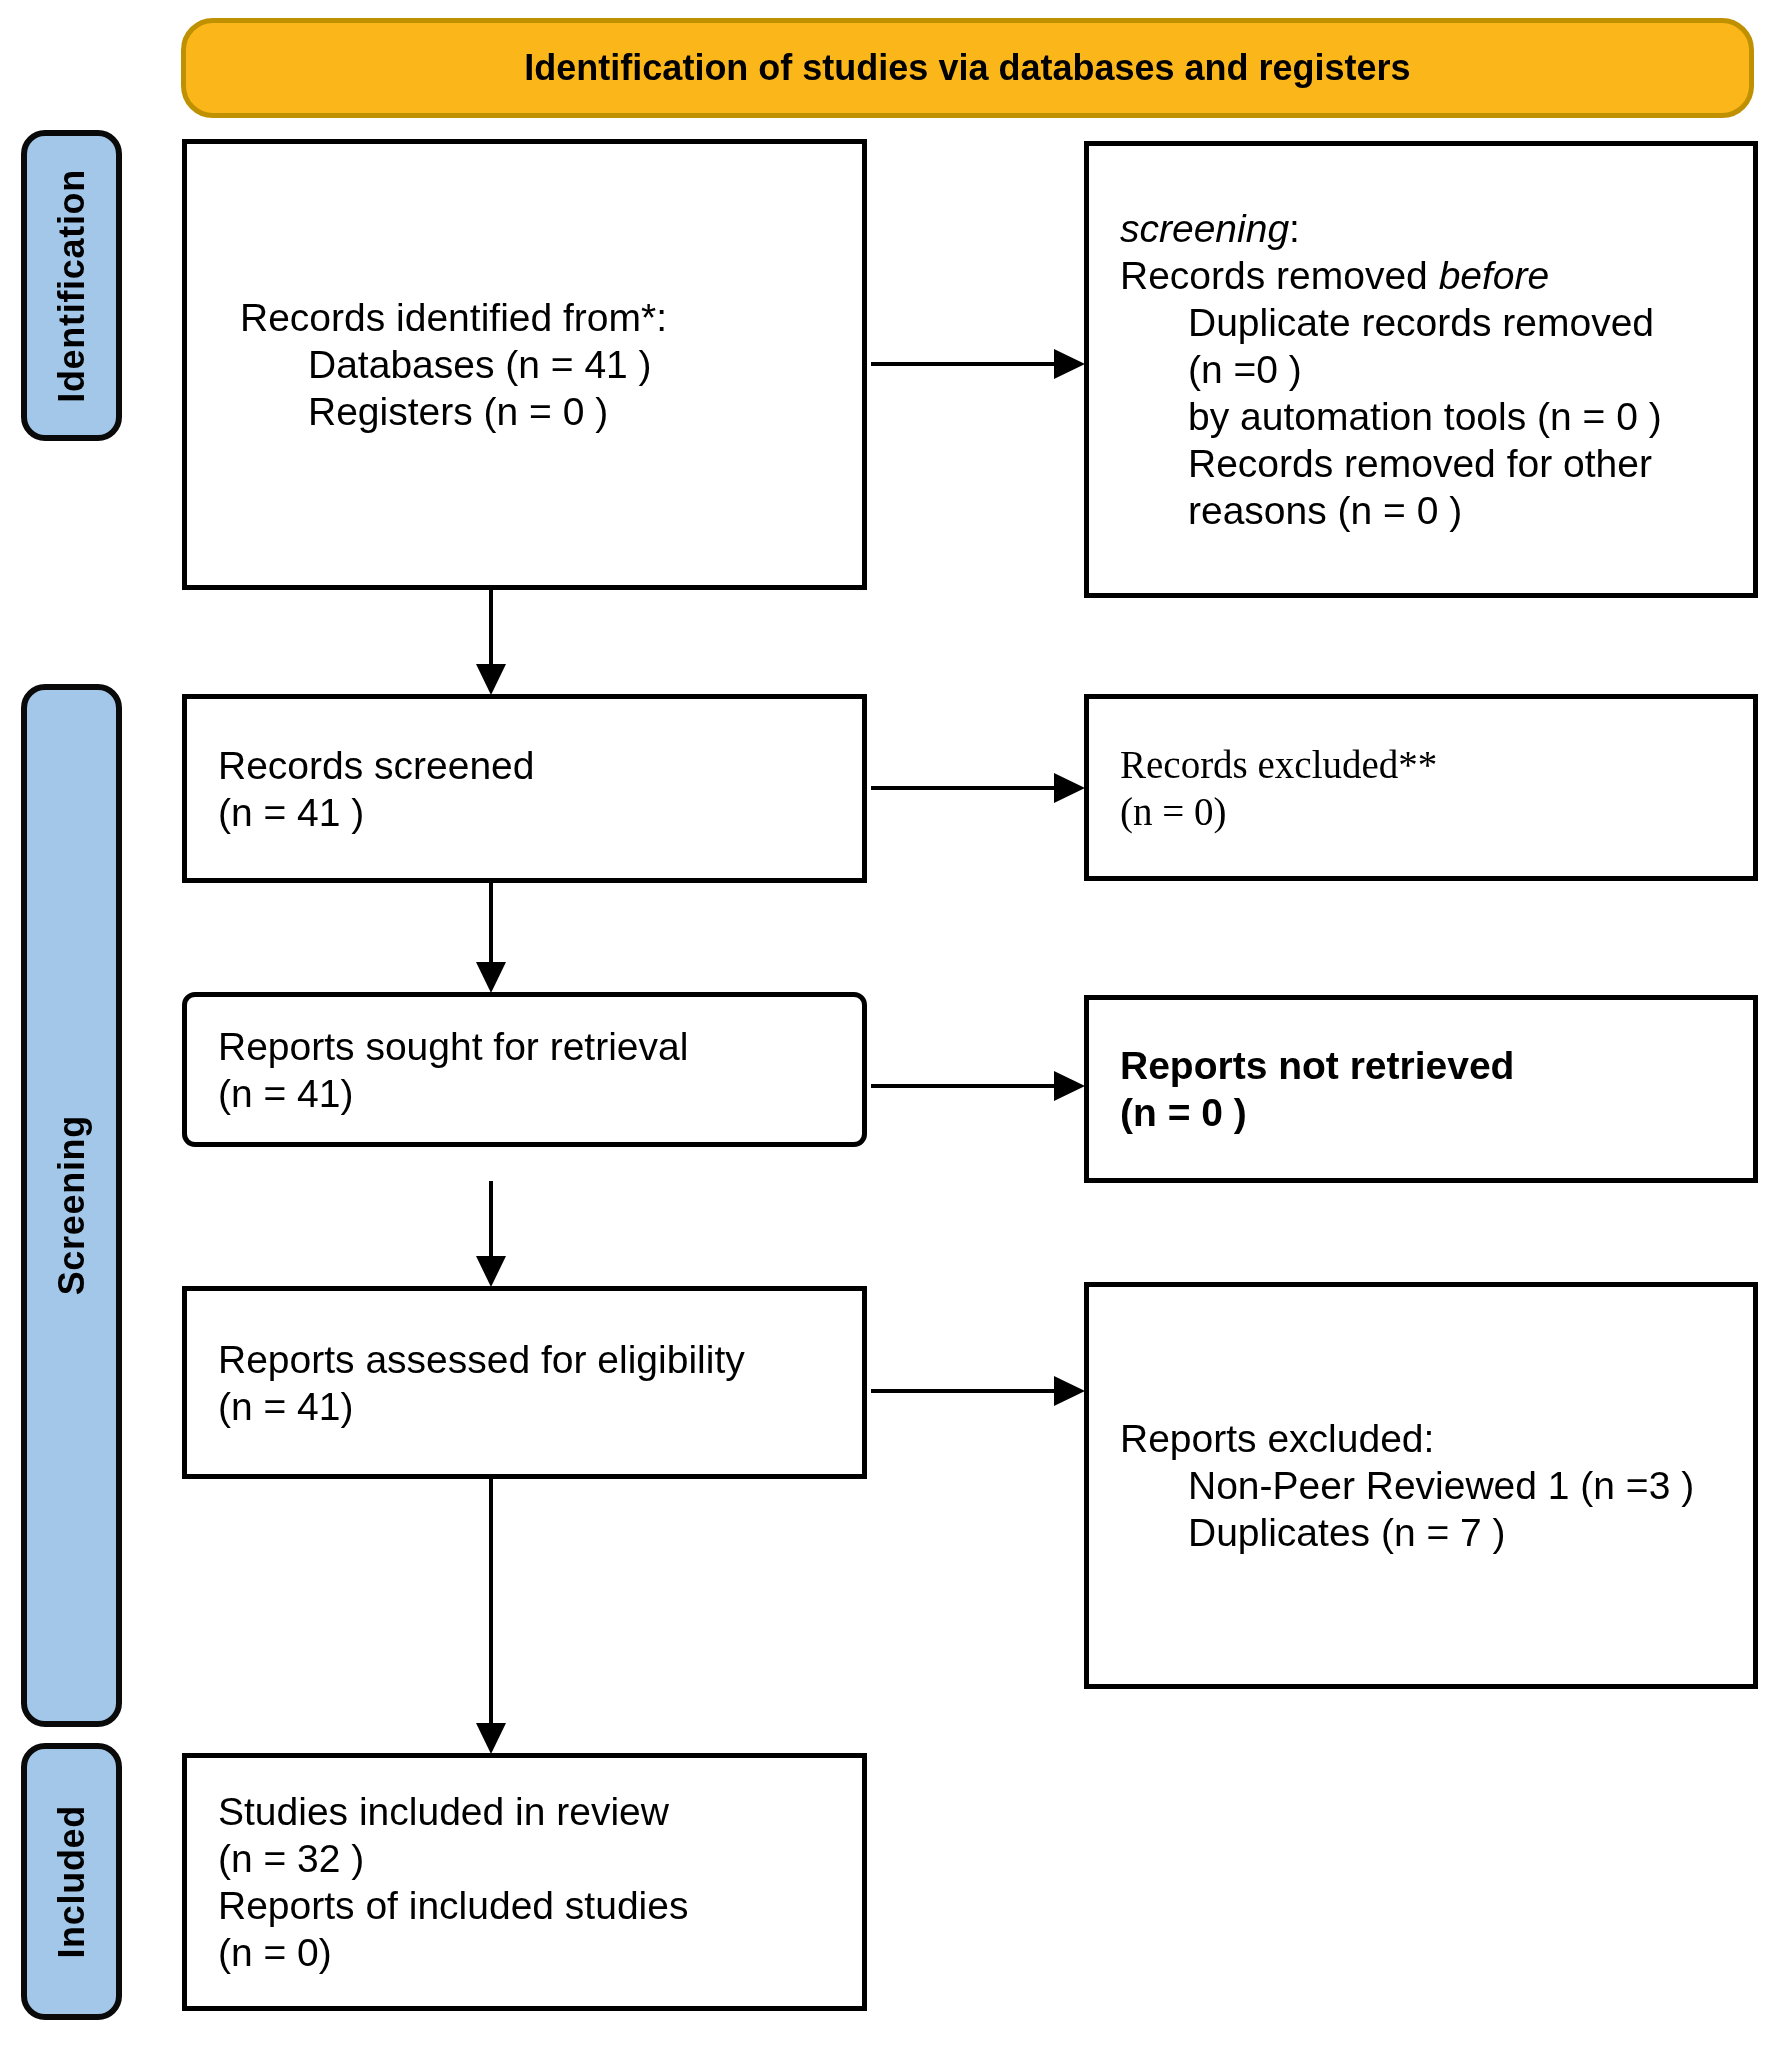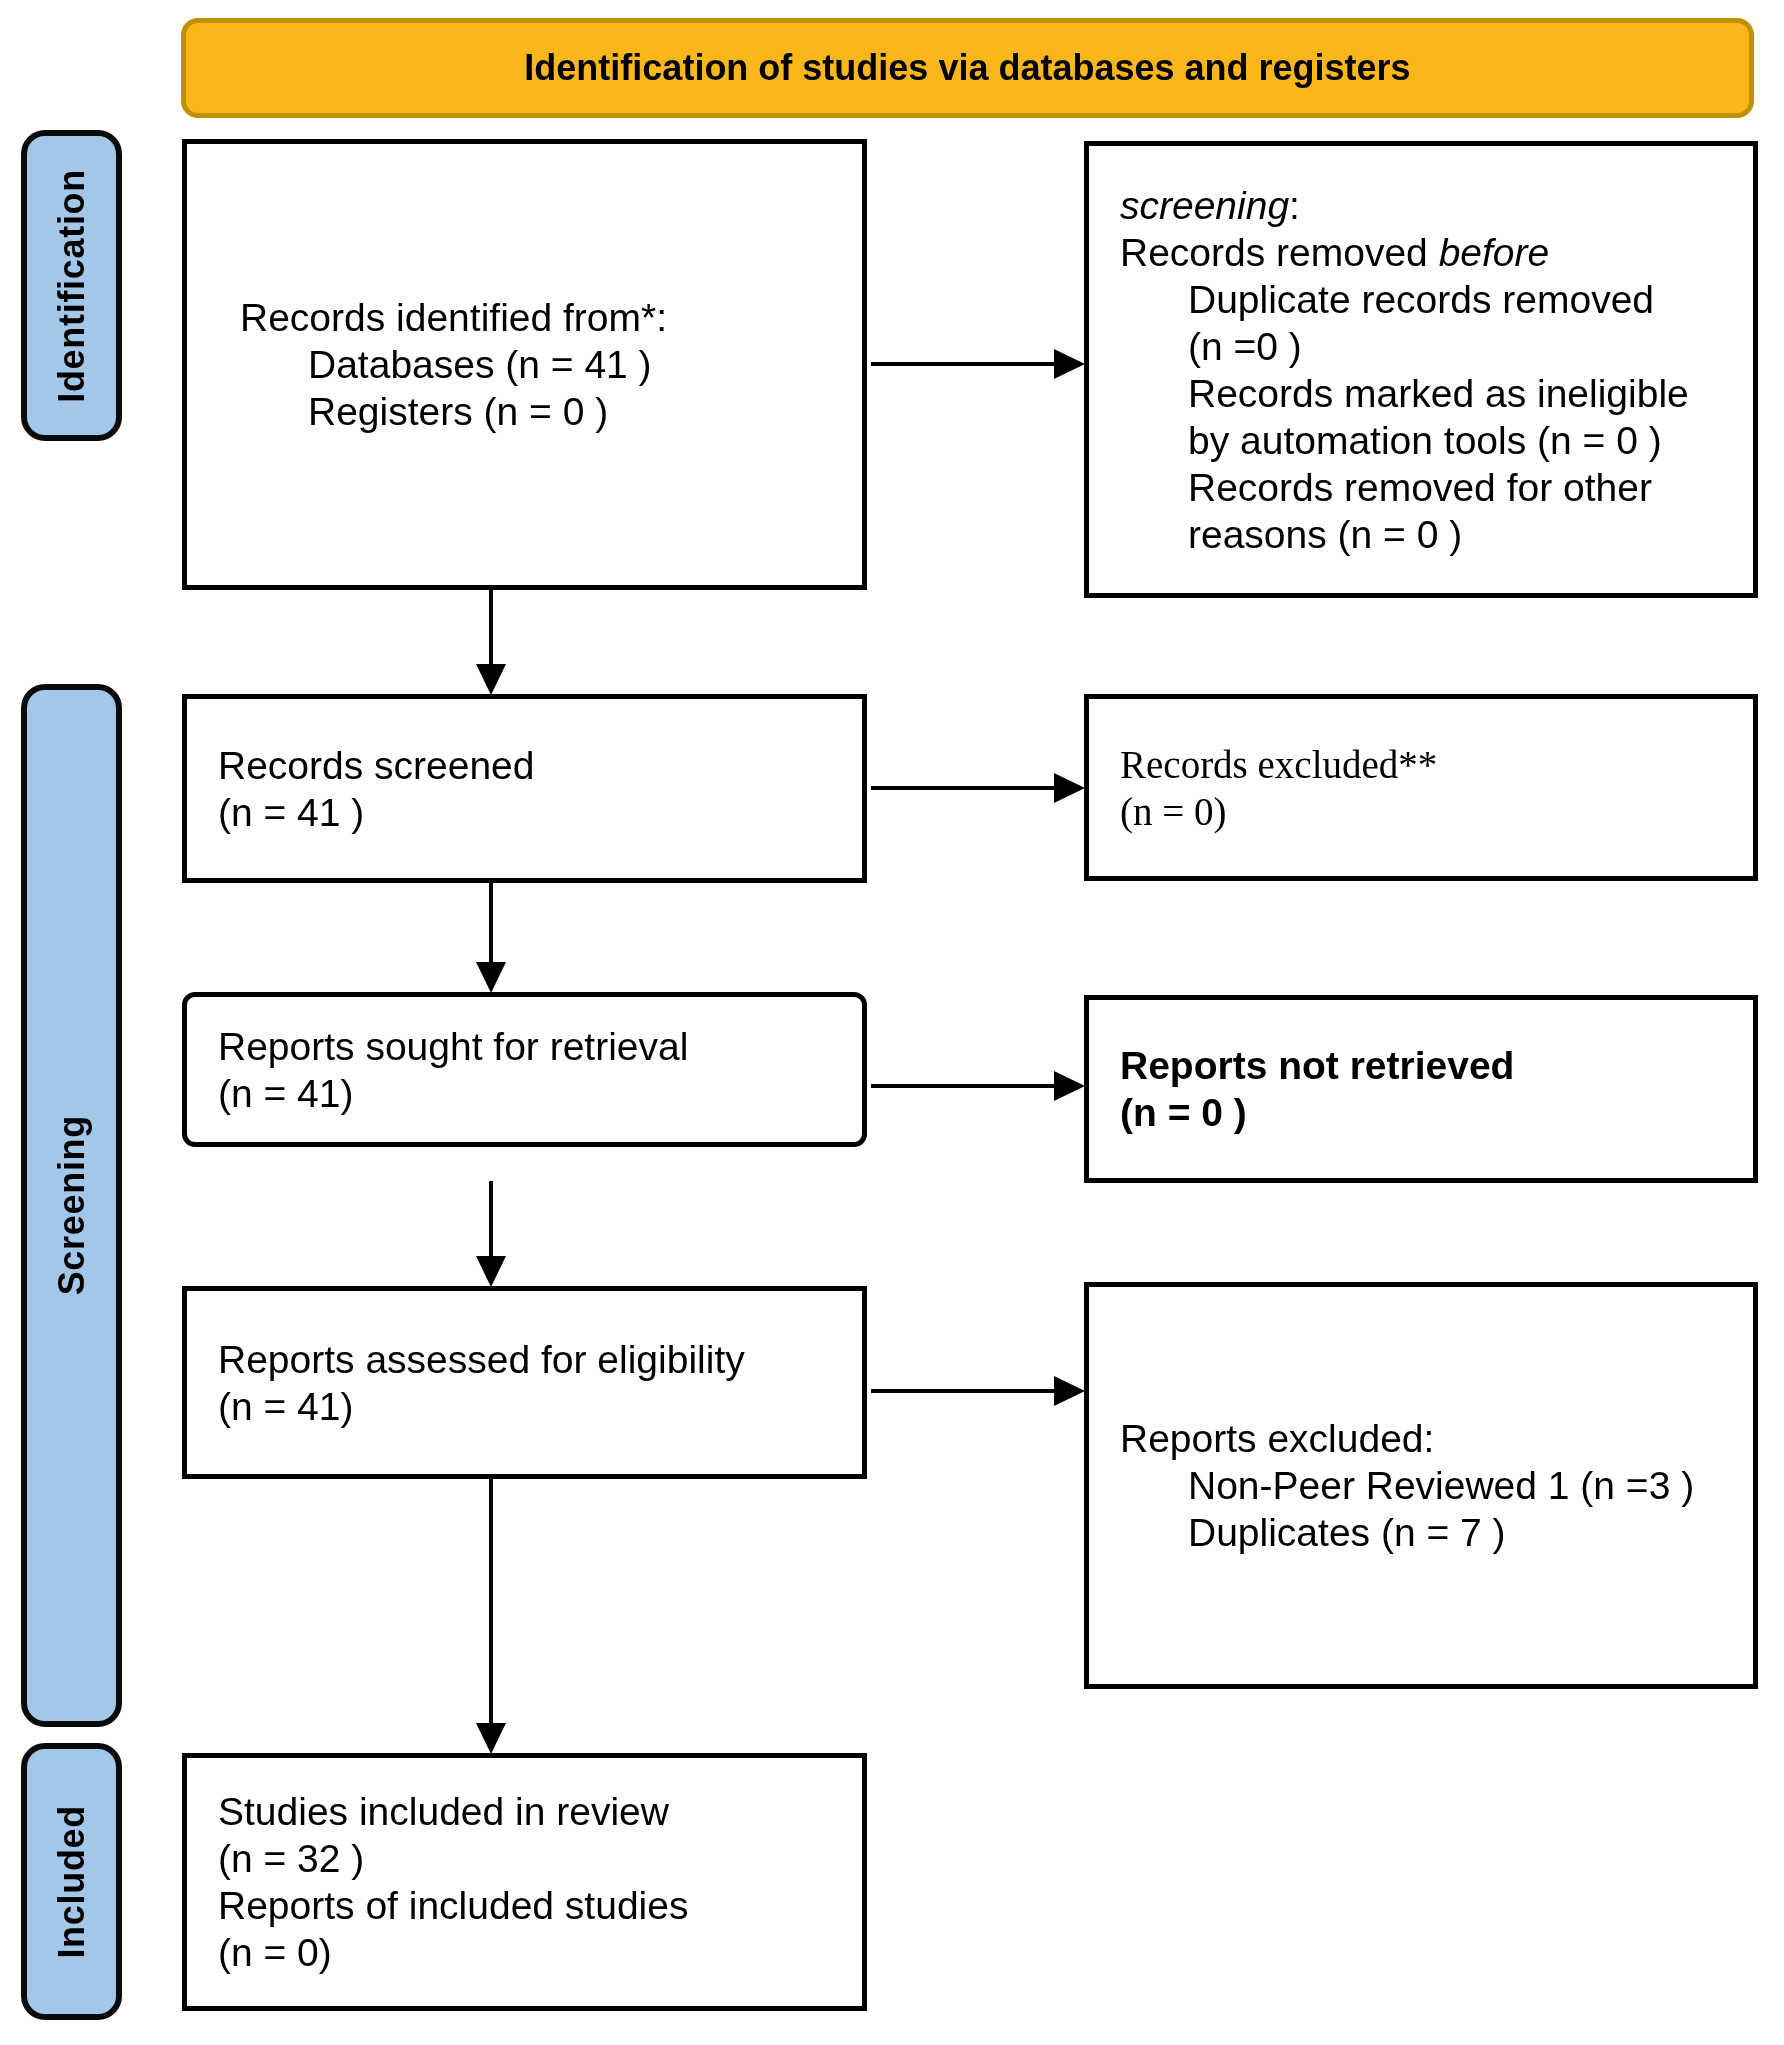--- a/index.html
+++ b/index.html
@@ -13,21 +13,21 @@
     overflow: hidden;
   }
 
   
   .banner {
     position: absolute;
     left: 181px; top: 18px;
     width: 1573px; height: 100px;
     background: #FBB71A;
     border: 5px solid #BF9000;
-    border-radius: 17px;
+    border-radius: 32px;
     box-sizing: border-box;
     display: flex; align-items: center; justify-content: center;
     font-size: 36px; font-weight: bold;
   }
 
   
   .stage {
     position: absolute;
     left: 21.4px; width: 101px;
     background: #A3C7E8;
@@ -137,21 +137,20 @@
         <div class="line indent"><span>Databases (n = 41 )</span></div>
         <div class="line indent"><span>Registers (n = 0 )</span></div>
       </div>
   </div>
   <div class="box col-right box-r1">
     <div class="box-text">
         <div class="line"><span class="it">screening</span><span>:</span></div>
         <div class="line"><span>Records removed </span><span class="it">before</span></div>
         <div class="line indent"><span>Duplicate records removed</span></div>
         <div class="line indent"><span>(n =0 )</span></div>
-        <div class="line indent"><span>Records marked as ineligible</span></div>
         <div class="line indent"><span>by automation tools (n = 0 )</span></div>
         <div class="line indent"><span>Records removed for other</span></div>
         <div class="line indent"><span>reasons (n = 0 )</span></div>
       </div>
   </div>
 
   <div class="box col-left box-l2">
     <div class="box-text">
         <div class="line"><span>Records screened</span></div>
         <div class="line"><span>(n = 41 )</span></div>

